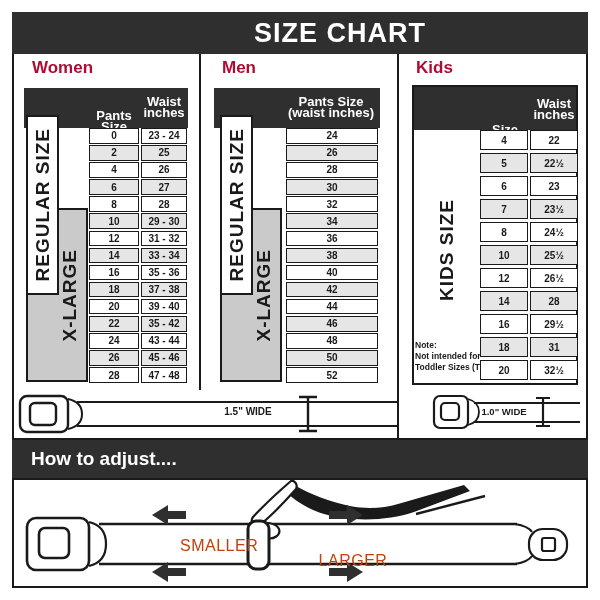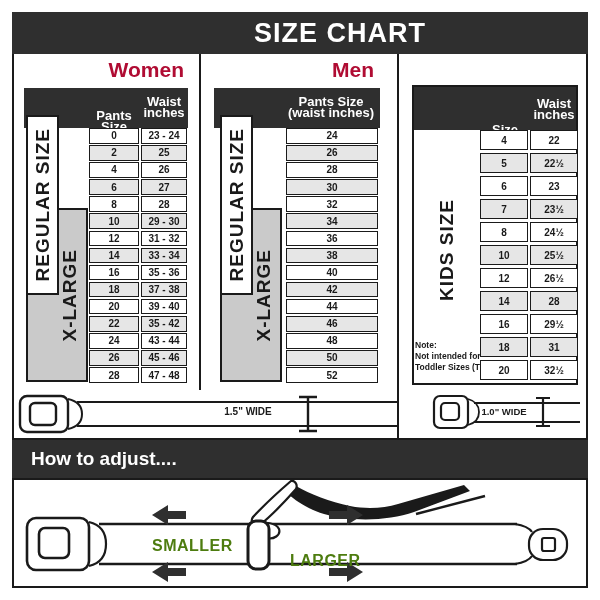--- a/index.html
+++ b/index.html
@@ -4,21 +4,21 @@
 <style>
   html,body{margin:0;padding:0;background:#fff;}
   #stage{position:relative;width:600px;height:600px;background:#fff;overflow:hidden;
          font-family:"Liberation Sans",sans-serif;color:var(--ink,#1a1a1a);}
   .abs{position:absolute;}
   
   .topbox{left:12px;top:12px;width:576px;height:428px;border:2px solid var(--ink);box-sizing:border-box;background:#fff;}
   .titlebar{left:12px;top:12px;width:576px;height:42px;background:var(--dark);box-sizing:border-box;}
   .title{width:100%;text-align:center;line-height:42px;color:#fff;font-weight:bold;font-size:27px;letter-spacing:1px;padding-left:40px;}
   .vdivider{width:2px;background:var(--ink);}
-  .coltitle{font-weight:bold;font-size:21px;color:var(--accent);text-align:right;}
+  .coltitle{font-weight:bold;font-size:17px;color:var(--accent);text-align:left;}
   
   .thead{background:var(--dark);z-index:2;}
   .thead .hlabel{position:absolute;color:#fff;font-weight:bold;font-size:13px;text-align:center;line-height:11px;}
   .labelbox-white{background:#fff;border:2px solid var(--ink);box-sizing:border-box;z-index:3;
                   display:flex;align-items:center;justify-content:center;}
   .labelbox-gray{background:var(--xl_gray);border:2px solid var(--ink);box-sizing:border-box;z-index:2;}
   .vtext{writing-mode:vertical-rl;transform:rotate(180deg);font-weight:bold;font-size:19px;letter-spacing:1px;white-space:nowrap;}
   .xl-inner{position:absolute;right:1px;top:0;height:100%;width:30px;display:flex;align-items:center;justify-content:center;}
   .rows{z-index:4;}
   .trow{display:flex;gap:2px;margin-bottom:1.6px;}
@@ -30,37 +30,38 @@
   .men-rows   .tcell{width:92px;height:15.5px;}
   .kids-rows  .trow{margin-bottom:3px;}
   .kids-rows  .tcell{width:48px;height:20px;}
   .kidsbox{border:2.5px solid var(--ink);box-sizing:border-box;background:#fff;}
   .kidsnote{font-weight:bold;font-size:8.5px;line-height:11px;}
   .beltlabel{font-weight:bold;font-size:10px;text-align:center;}
   
   .adjustbar{left:12px;top:440px;width:576px;height:38px;background:var(--dark);box-sizing:border-box;}
   .adjustbar .t{color:#fff;font-weight:bold;font-size:19px;line-height:38px;padding-left:19px;}
   .illobox{left:12px;top:478px;width:576px;height:110px;border:2.5px solid var(--ink);box-sizing:border-box;background:#fff;}
-  .adjlabel{font-weight:bold;font-size:16px;letter-spacing:0.5px;text-align:center;color:#4d7c0f;}
+  .adjlabel{font-weight:normal;font-size:16px;letter-spacing:0.5px;text-align:center;color:#c2410c;margin-left:28px;}
   svg{display:block;}
 </style>
 </head>
 <body>
 
 <div id="stage">
 
   <div class="abs topbox"></div>
   <div class="abs titlebar">
     <div class="title">SIZE CHART</div>
   </div>
   <div class="abs vdivider" style="left:199px;top:54px;height:336px;"></div>
   <div class="abs vdivider" style="left:397px;top:54px;height:386px;"></div>
 
   <div class="abs coltitle" style="left:32px;top:58px;width:152px;">Women</div>
   <div class="abs coltitle" style="left:222px;top:58px;width:152px;">Men</div>
+  <div class="abs coltitle" style="left:416px;top:58px;width:152px;">Kids</div>
 
   <div class="abs thead" style="left:24px;top:88px;width:164px;height:40px;">
     <div class="hlabel" style="left:60px;top:22px;width:60px;">Pants Size</div>
     <div class="hlabel" style="left:115px;top:8px;width:50px;">
       <div>Waist</div>
       <div>inches</div>
     </div>
   </div>
   <div class="abs labelbox-gray" style="left:26px;top:208px;width:62px;height:174px;">
     <div class="xl-inner">

